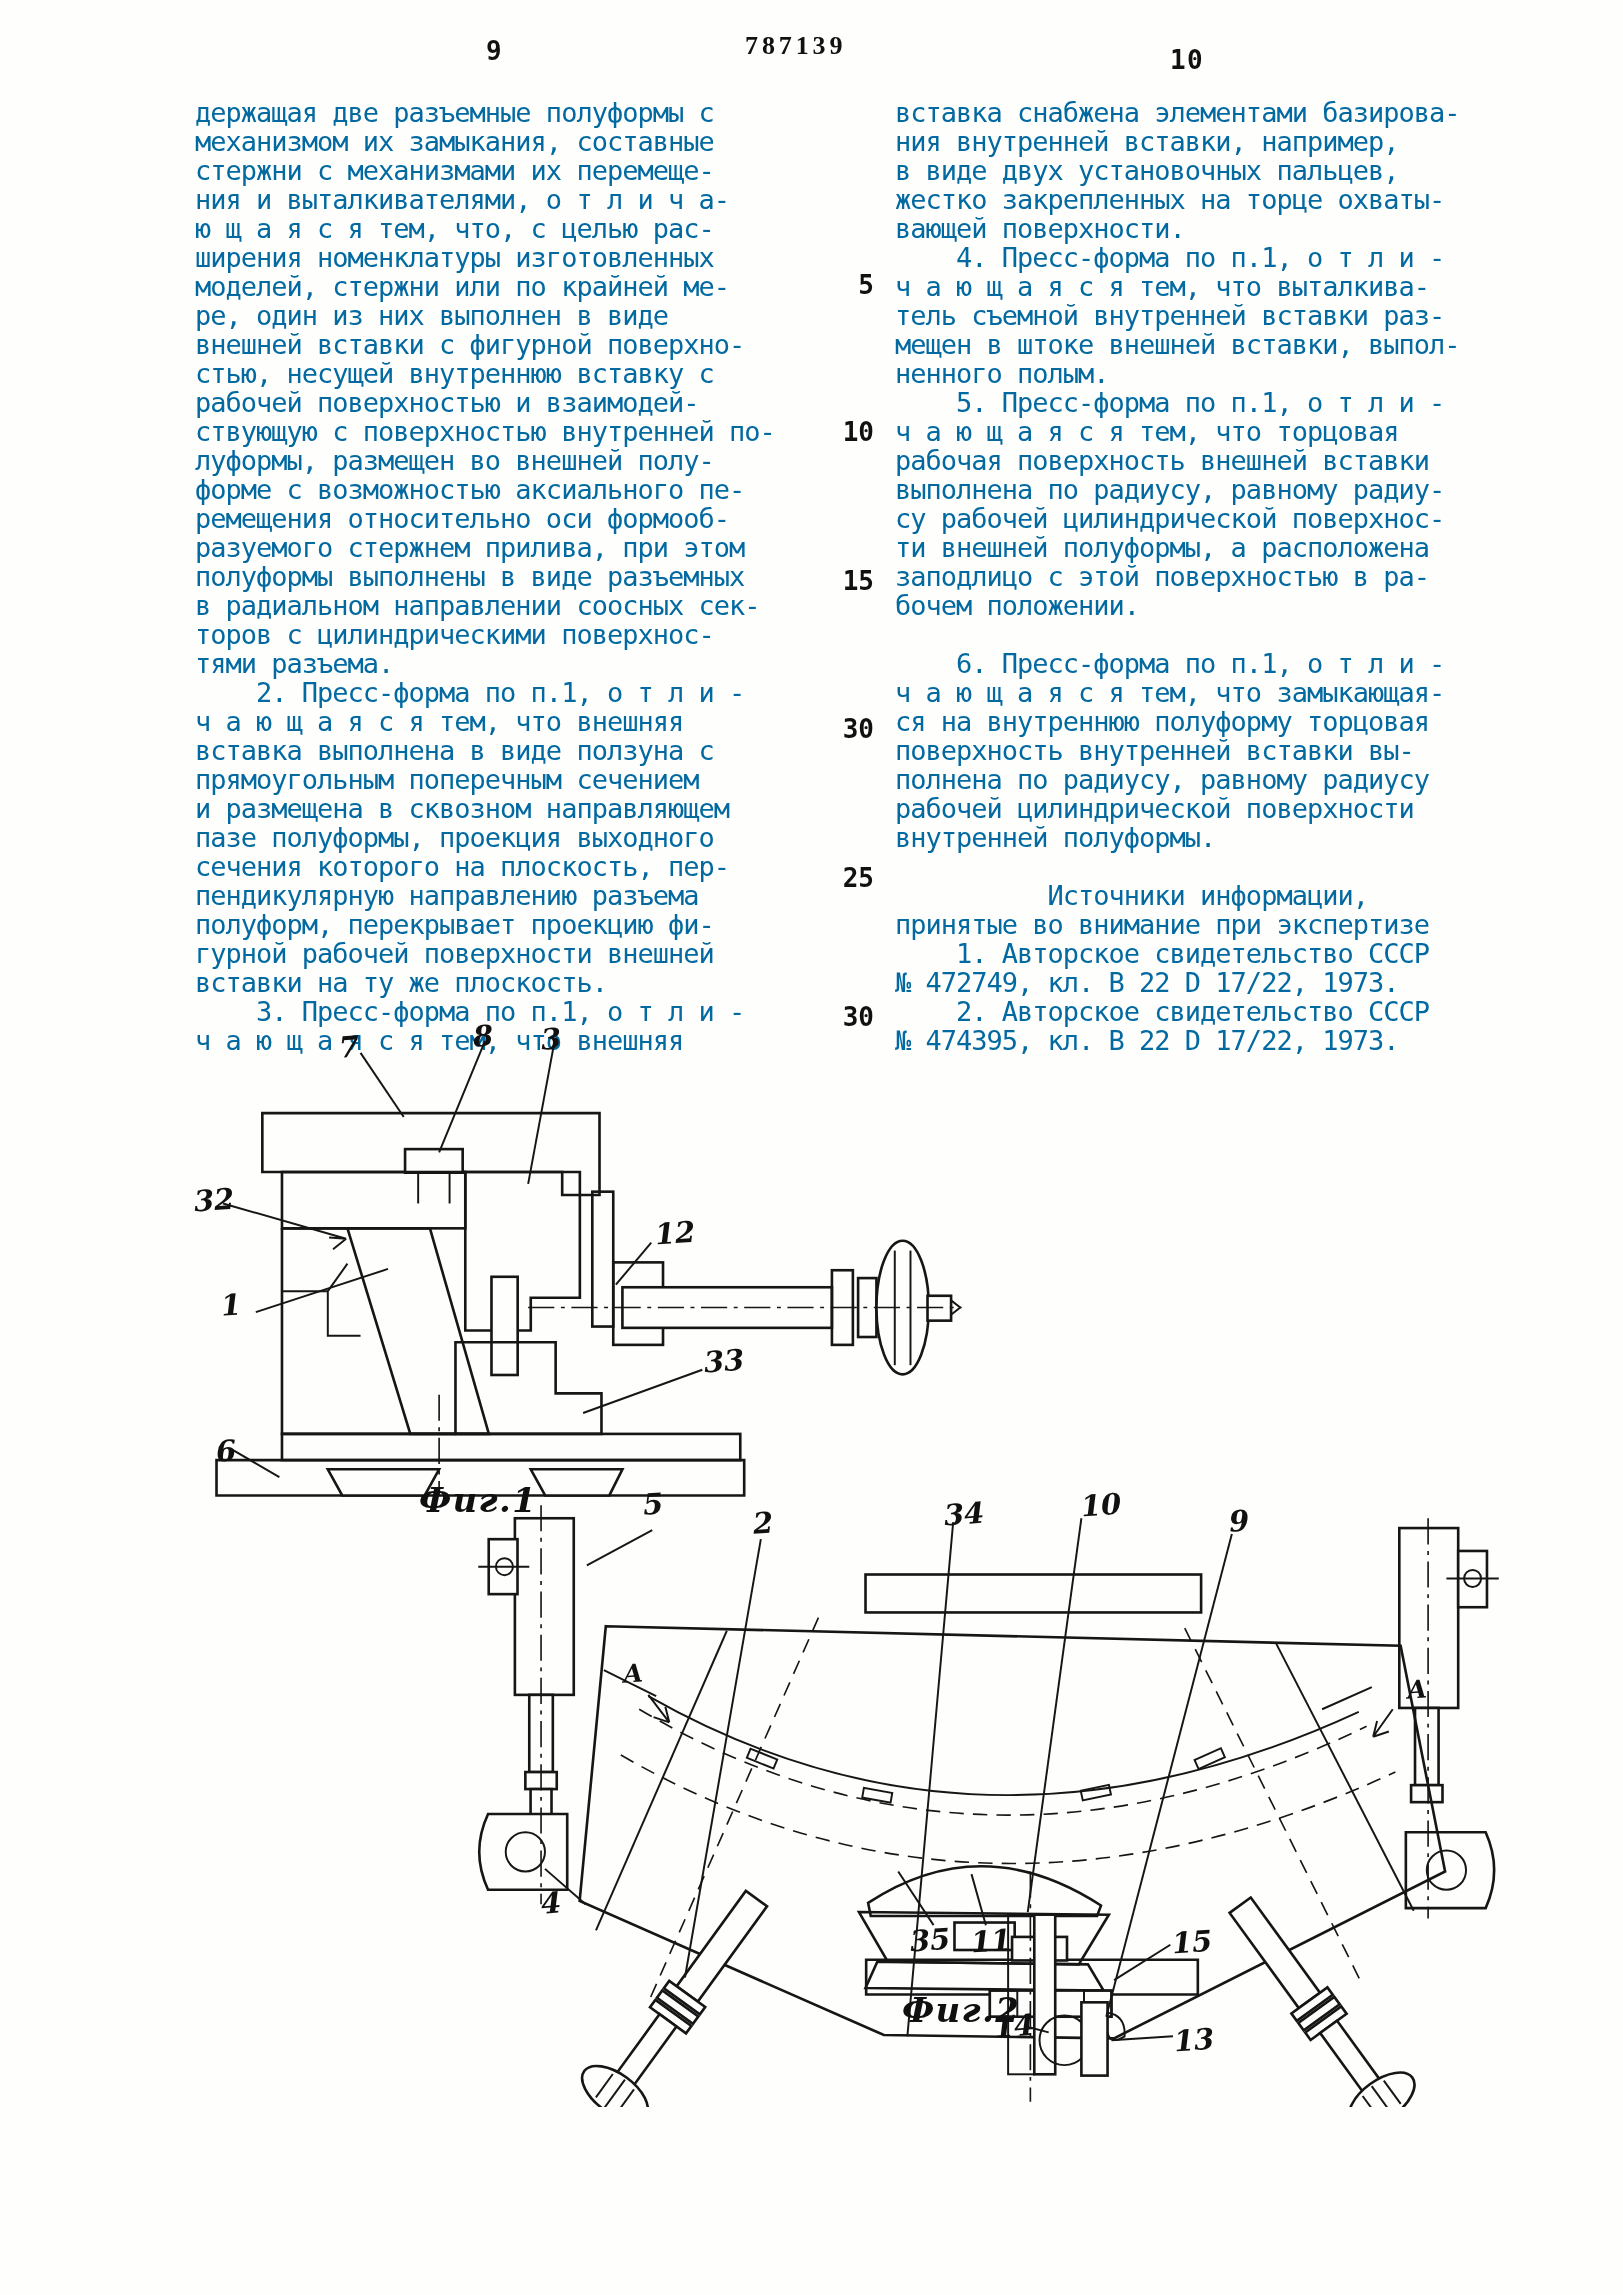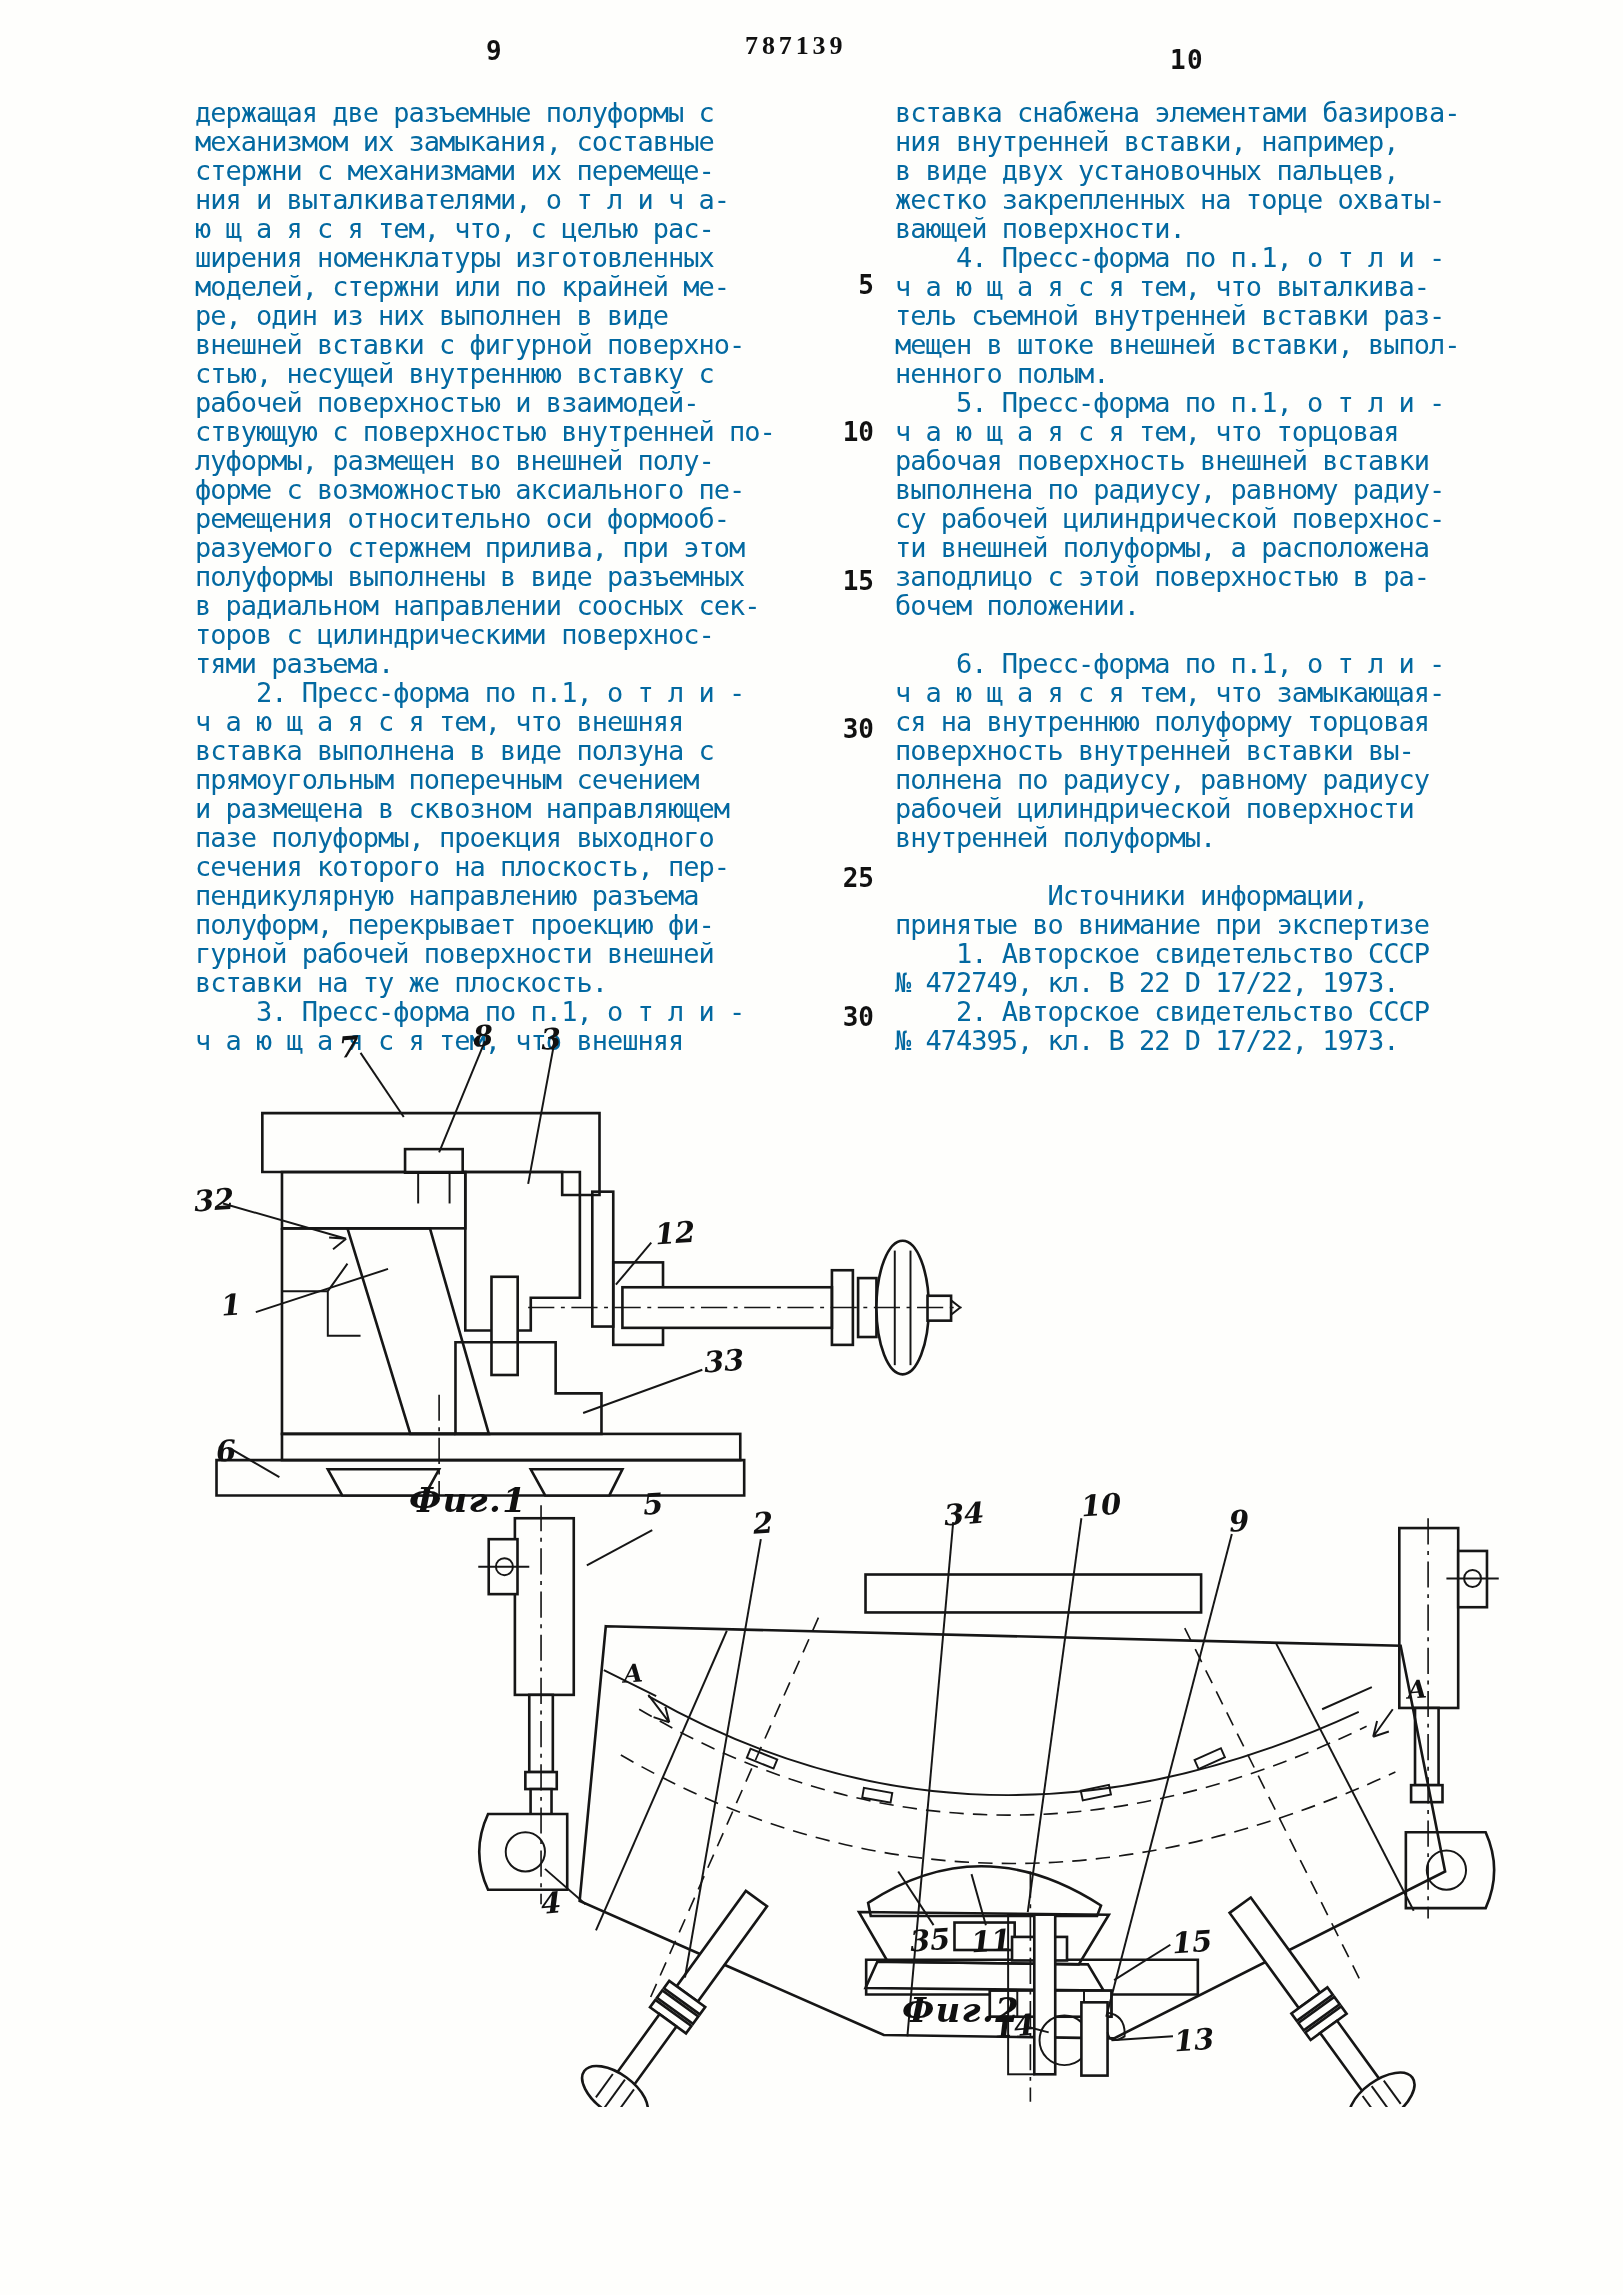--- a/index.html
+++ b/index.html
@@ -201,21 +201,21 @@
   </div>
 
   <span class="lbl" style="left:339px;top:1033px;">7</span>
   <span class="lbl" style="left:473px;top:1022px;">8</span>
   <span class="lbl" style="left:541px;top:1025px;">3</span>
   <span class="lbl" style="left:194px;top:1186px;">32</span>
   <span class="lbl" style="left:221px;top:1291px;">1</span>
   <span class="lbl" style="left:655px;top:1219px;">12</span>
   <span class="lbl" style="left:704px;top:1347px;">33</span>
   <span class="lbl" style="left:216px;top:1437px;">6</span>
-  <span class="cap" style="left:409px;top:1483px;">Фиг.1</span>
+  <span class="cap" style="left:419px;top:1483px;">Фиг.1</span>
 
   <div class="figwrap" style="left:452px;top:1479px;width:1073px;height:628px;">
     <svg width="1073" height="628" viewBox="0 0 1640 960">
       <defs>
         <pattern id="f2h1" width="18" height="18" patternUnits="userSpaceOnUse" patternTransform="rotate(45)">
           <rect width="18" height="18" fill="#fefefc"></rect>
           <line x1="4" y1="0" x2="4" y2="18" stroke="#1b1b1b" stroke-width="3.4"></line>
         </pattern>
         <pattern id="f2h2" width="18" height="18" patternUnits="userSpaceOnUse" patternTransform="rotate(-45)">
           <rect width="18" height="18" fill="#fefefc"></rect>

